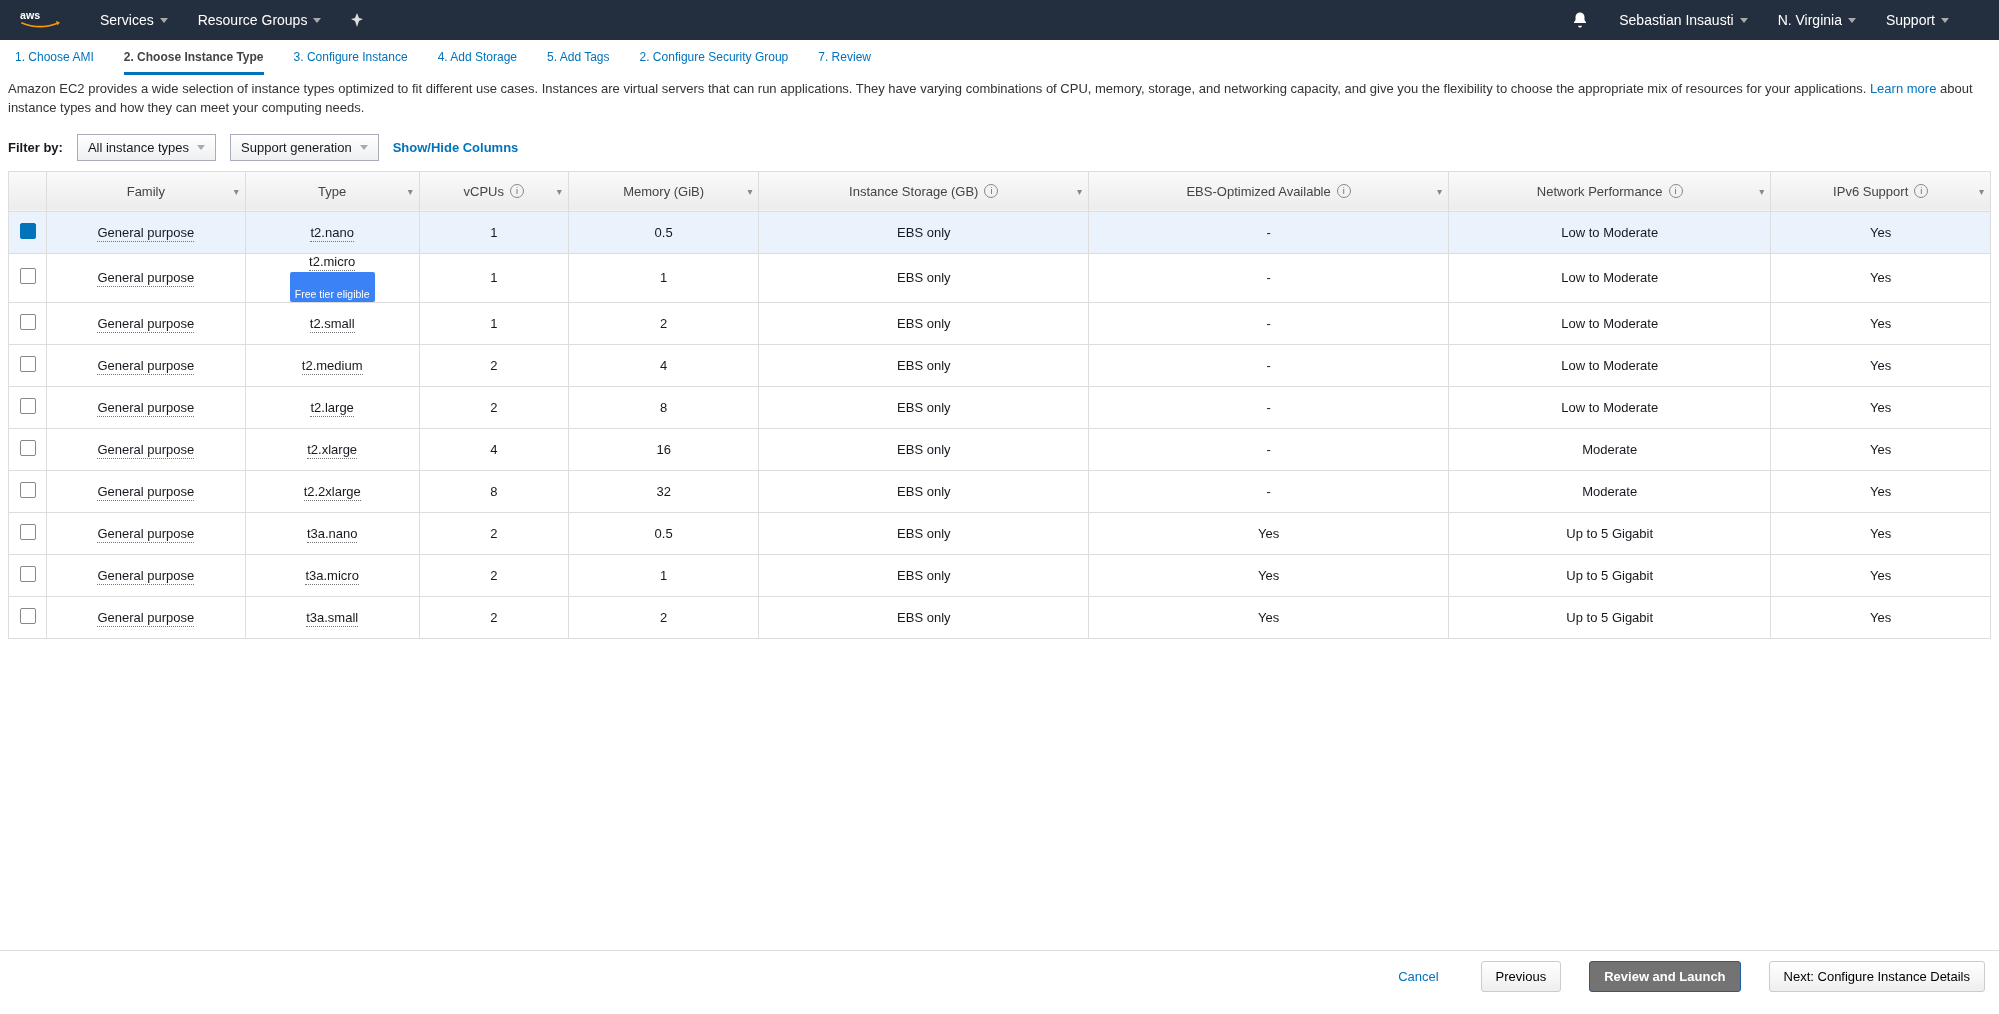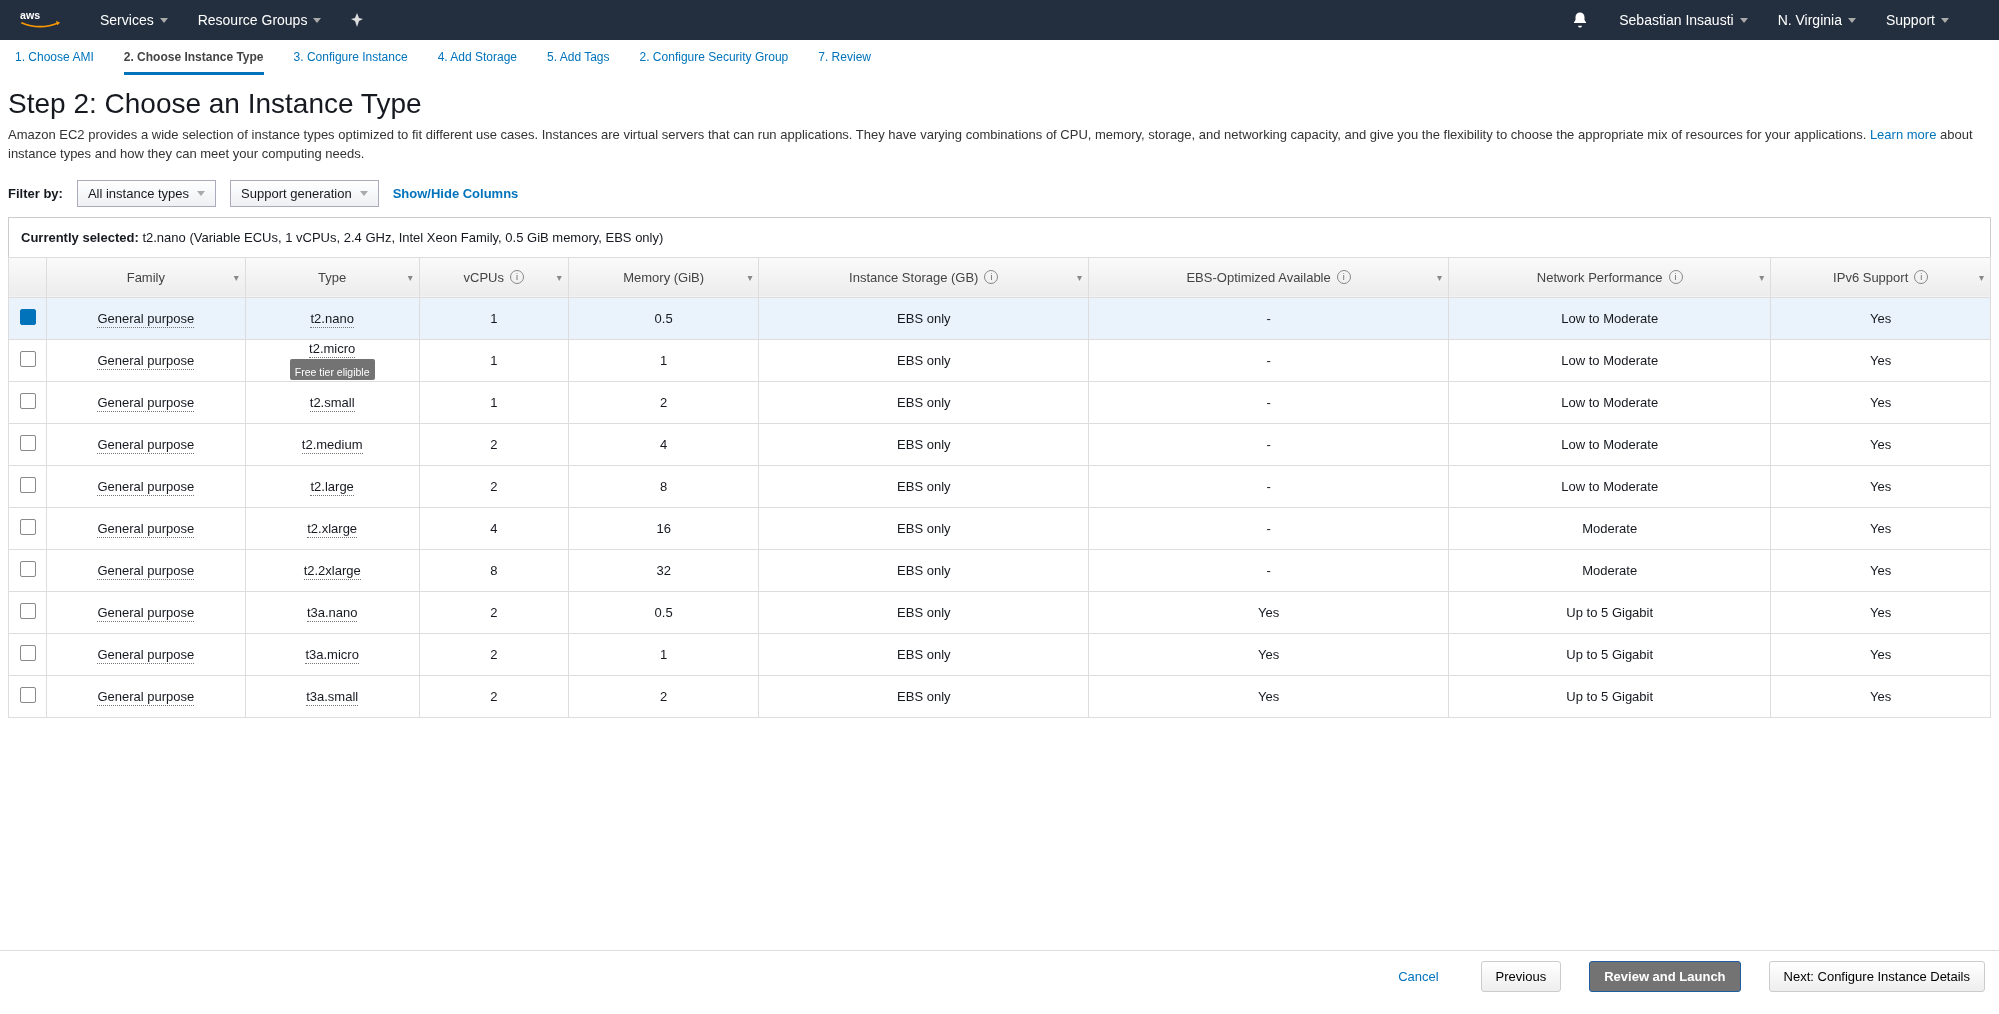--- a/index.html
+++ b/index.html
@@ -39,21 +39,21 @@
 table { width:100%; border-collapse:collapse; border:1px solid #ccc; }
 th, td { border:1px solid #ddd; text-align:center; vertical-align:middle; font-size:13px; }
 th { background:linear-gradient(#fafafa,#ececec); color:#444; font-weight:400; height:40px; position:relative; padding:4px 6px;margin-left:33px; }
 th .th-inner { display:flex; align-items:center; justify-content:center; gap:6px; }
 th .col-caret { position:absolute; right:6px; top:50%; transform:translateY(-50%); color:#888; font-size:10px; }
 td { height:42px; }
 tr.selected td { background:#eaf3fb; }
 .family-cell span, .type-cell span { border-bottom:1px dotted #777; padding-bottom:1px;text-align:right; }
 .check { width:16px; height:16px; border:1px solid #888; border-radius:2px; display:inline-block; background:#fff; }
 .check.checked { background:#0073bb; border-color:#0073bb; position:relative; }
-.free-tier { background:#737373; color:#fff; font-size:10.5px; padding:7px 5px; border-radius:2px; display:inline-block; margin-top:3px; }
+.free-tier { background:#3b82f6; color:#fff; font-size:10.5px; padding:16px 5px; border-radius:2px; display:inline-block; margin-top:3px; }
 .info-icon { width:14px; height:14px; border:1px solid #888; border-radius:50%; display:inline-flex; align-items:center; justify-content:center; font-size:9px; color:#666; }
 
 
 .footer { position:fixed; bottom:12px; left:0; right:0; background:#fff; border-top:1px solid #ddd; padding:10px 14px; display:flex; justify-content:flex-end; gap:28px; align-items:center; }
 .btn { border:1px solid #ccc; background:linear-gradient(#fff,#eee); border-radius:3px; padding:7px 14px; font-size:13px; cursor:pointer; }
 .btn-primary { background:#737373; border-color:#1e5ea0; color:#fff; font-weight:700; }
 .btn-link { border:none; background:none; color:#0073bb; }
 
 
 .bell { width:18px; height:18px; fill:#fff; }
@@ -106,44 +106,39 @@
   <div class="step">1. Choose AMI</div>
   <div class="step active">2. Choose Instance Type</div>
   <div class="step">3. Configure Instance</div>
   <div class="step">4. Add Storage</div>
   <div class="step">5. Add Tags</div>
   <div class="step">2. Configure Security Group</div>
   <div class="step">7. Review</div>
 </div>
 
 <div class="page">
-  <h1>Step 2: Choose an Instance Type</h1>
   <p class="desc">
     <span>Amazon EC2 provides a wide selection of instance types optimized to fit different use cases. Instances are virtual servers that can run applications. They have varying combinations of CPU, memory, storage, and networking capacity, and give you the flexibility to choose the appropriate mix of resources for your applications.</span>
     <a href="#">Learn more</a>
     <span>about instance types and how they can meet your computing needs.</span>
   </p>
 
   <div class="filter-row">
     <span class="filter-label">Filter by:</span>
     <div class="dropdown">
       <span>All instance types</span>
       <span class="caret"></span>
     </div>
     <div class="dropdown">
       <span>Support generation</span>
       <span class="caret"></span>
     </div>
     <span class="link-btn">Show/Hide Columns</span>
   </div>
 
-  <div class="selection-box">
-    <b>Currently selected:</b>
-    <span>t2.nano (Variable ECUs, 1 vCPUs, 2.4 GHz, Intel Xeon Family, 0.5 GiB memory, EBS only)</span>
-  </div>
 
   <table>
     <thead>
       <tr>
         <th style="width:38px"></th>
         <th>
             <div class="th-inner">
               <span>Family</span>
             </div>
             <span class="col-caret">▾</span>

